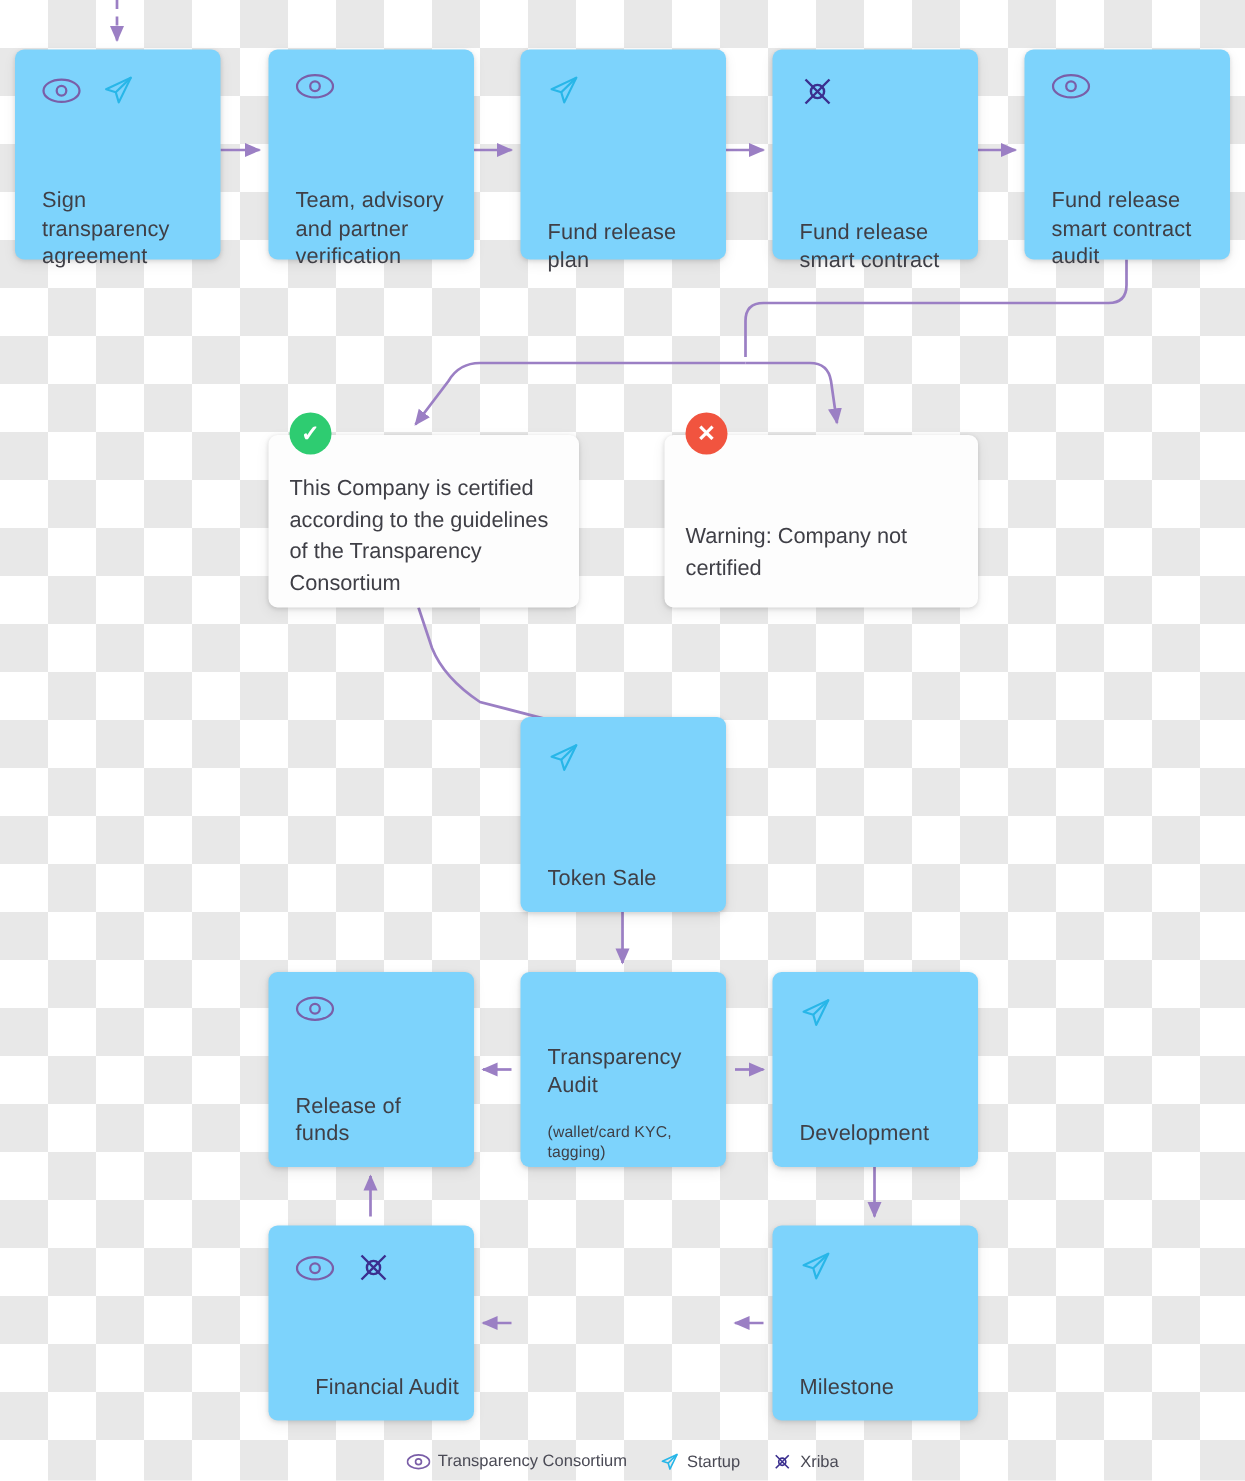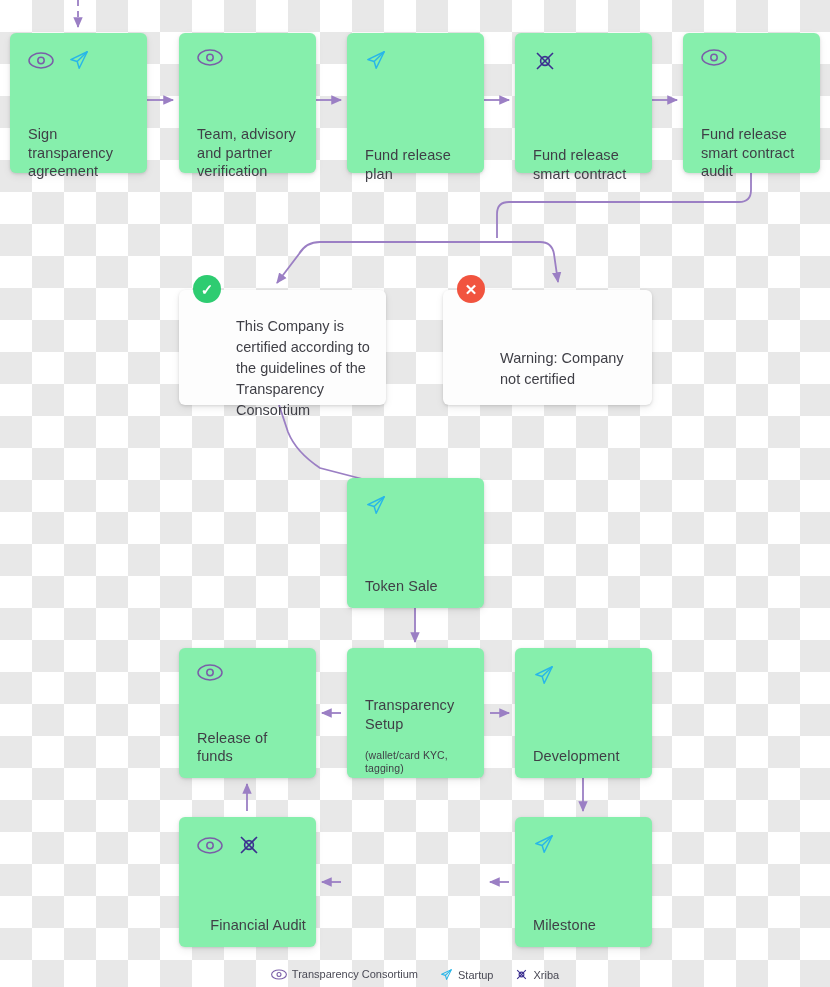--- a/index.html
+++ b/index.html
@@ -27,21 +27,21 @@
   }
   svg.wires {
     position: absolute;
     left: 0; top: 0;
     width: 830px;
     height: 987px;
     pointer-events: none;
   }
   .node {
     position: absolute;
-    background: #86efac;
+    background: #7dd3fc;
     border-radius: 6px;
     box-shadow: 0 1px 3px rgba(0,0,0,0.13), 0 3px 9px rgba(0,0,0,0.07);
     box-sizing: border-box;
   }
   .node .icons {
     position: absolute;
     top: 16px;
     left: 18px;
     display: flex;
     gap: 14px;
@@ -90,21 +90,20 @@
   }
   .statusbox .badge.ok { background: #2ecc71; }
   .statusbox .badge.err { background: #f1543f; }
   .statusbox .txt {
     position: absolute;
     left: 14px;
     right: 10px;
     color: #3f3f46;
     font-size: 14.5px;
     line-height: 1.45;
-    margin-left: 43px;
   }
 
   .legend {
     position: absolute;
     left: 0;
     bottom: 6px;
     width: 830px;
     display: flex;
     justify-content: center;
     align-items: flex-start;
@@ -258,21 +257,21 @@
             <ellipse cx="13" cy="8.5" rx="12" ry="7.4" fill="none" stroke="#7a5ea8" stroke-width="1.5"></ellipse>
             <circle cx="13" cy="8.5" r="3.2" fill="none" stroke="#7a5ea8" stroke-width="1.5"></circle>
           </svg>
         </span>
     </div>
     <div class="label bottom">Release of funds</div>
   </div>
 
   <div class="node" style="left:347px; top:648px; width:137px; height:130px;">
     <div class="label" style="top:48px;">
-      <span>Transparency Setup</span>
+      <span>Transparency Audit</span>
       <span class="sublabel">(wallet/card KYC, tagging)</span>
     </div>
   </div>
 
   <div class="node" style="left:515px; top:648px; width:137px; height:130px;">
     <div class="icons">
       <span>
           <svg class="ic" width="22" height="22" viewBox="0 0 24 24">
             <path d="M21 3 L3 11.5 L10 13.6 L12.2 21 Z" fill="none" stroke="#28b6e8" stroke-width="1.6" stroke-linejoin="round"></path>
             <path d="M10 13.6 L21 3" fill="none" stroke="#28b6e8" stroke-width="1.6"></path>

